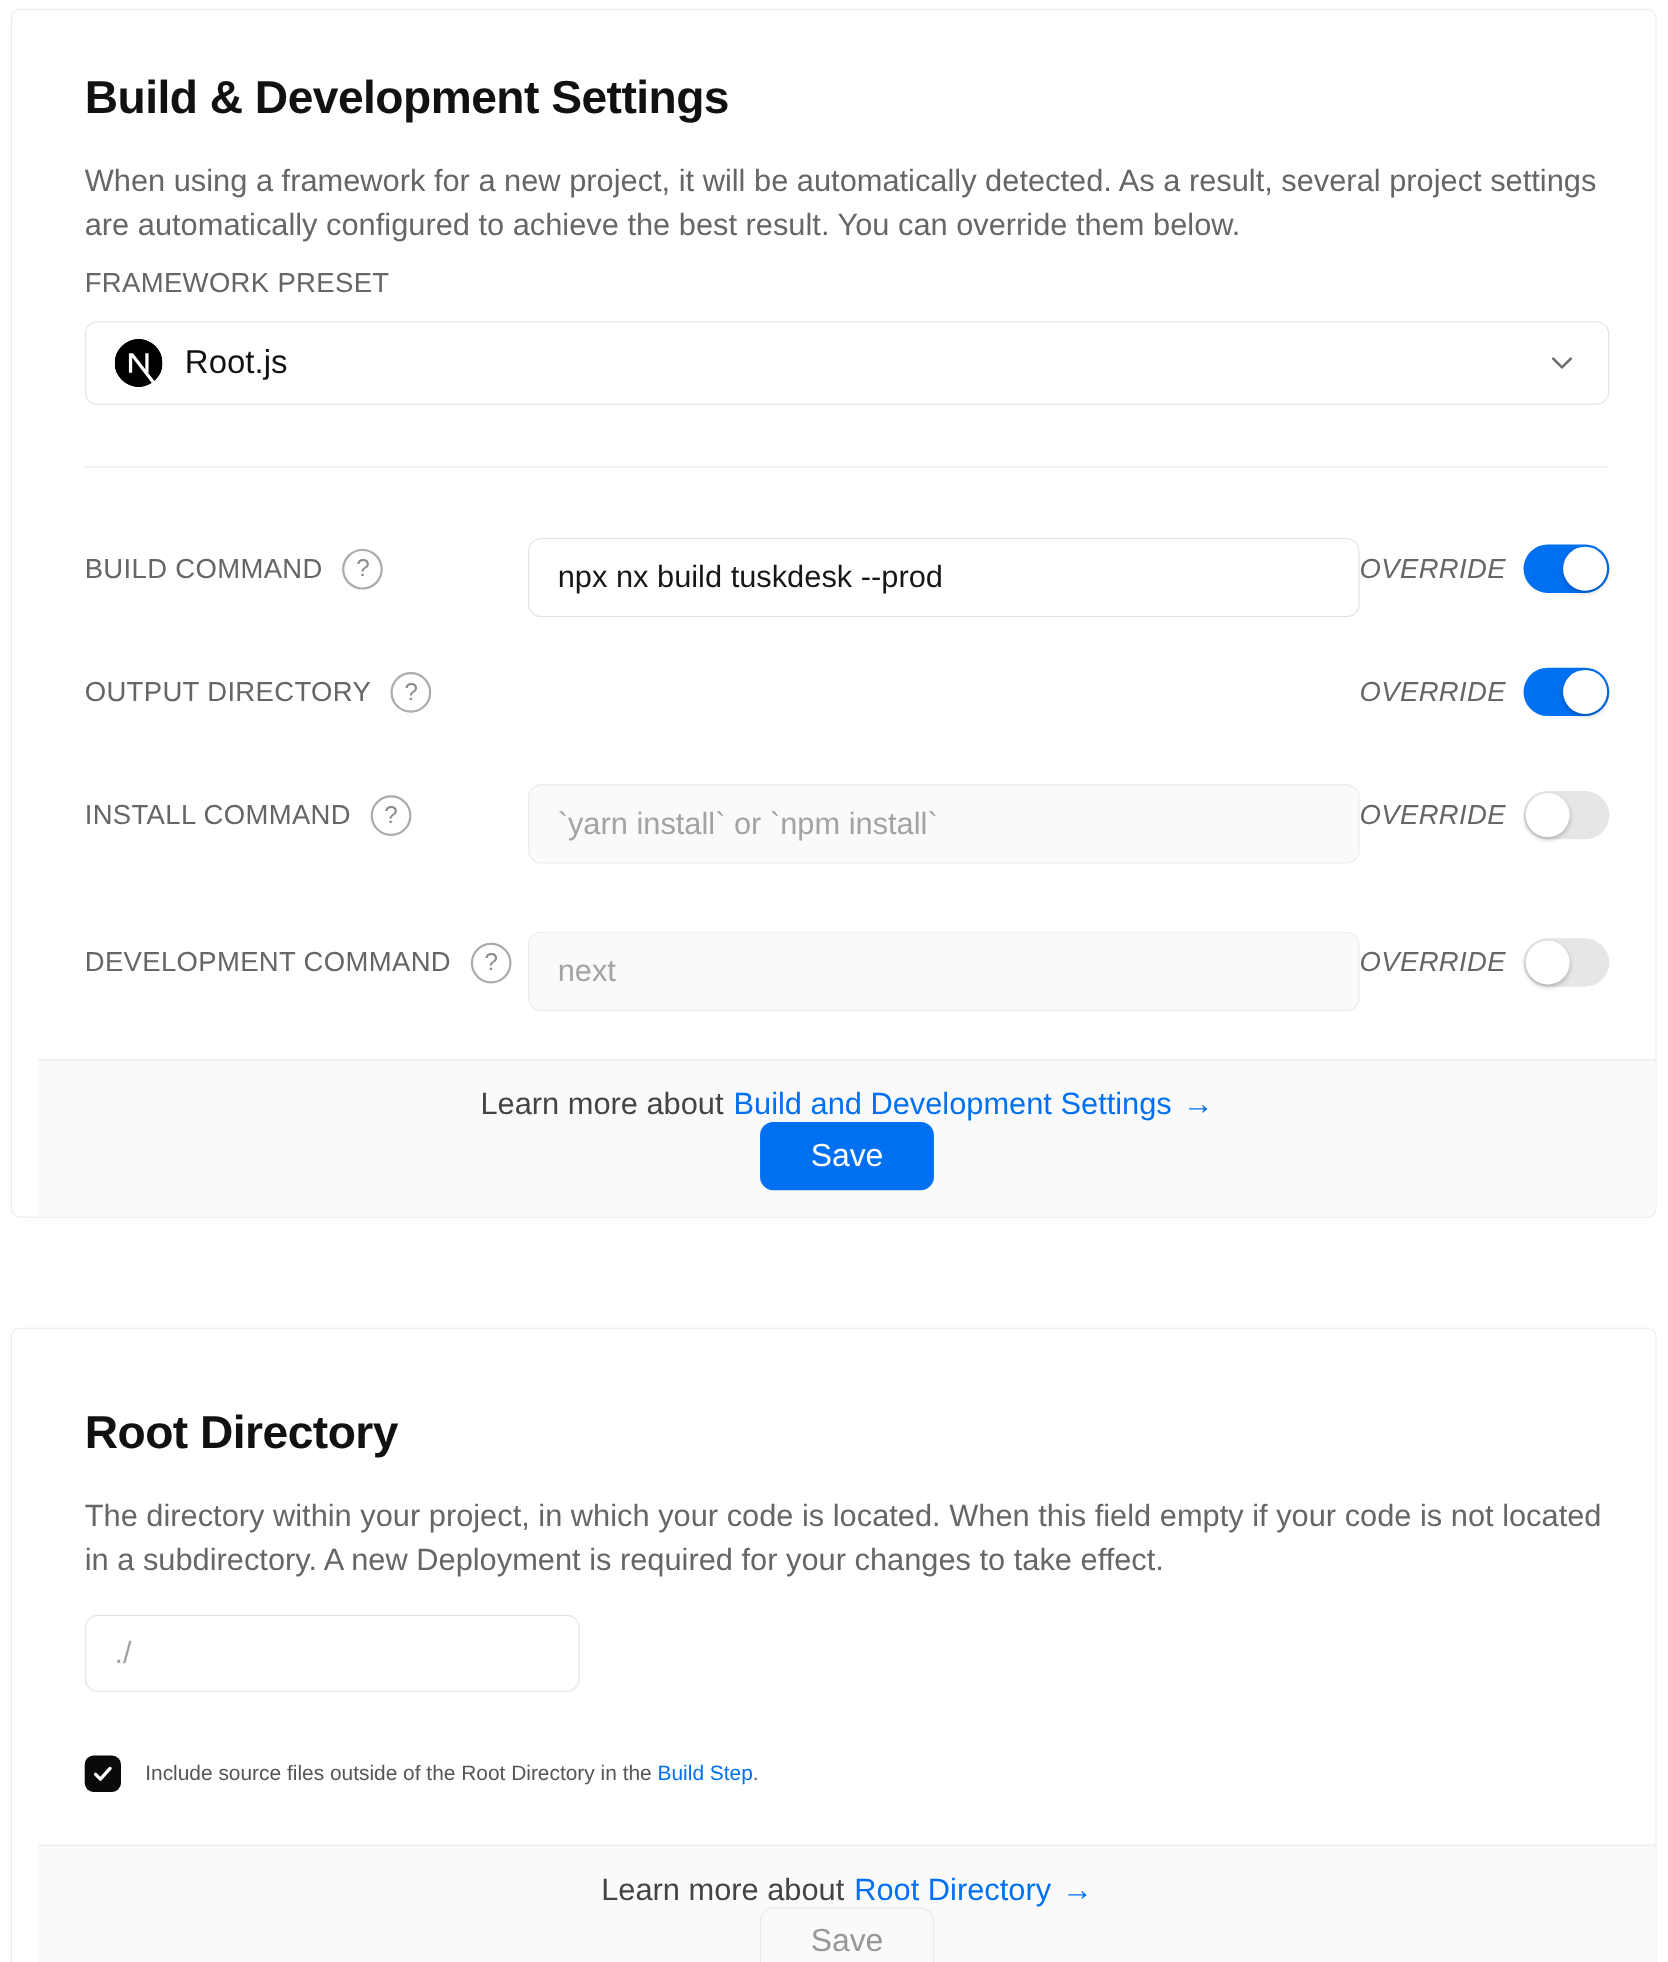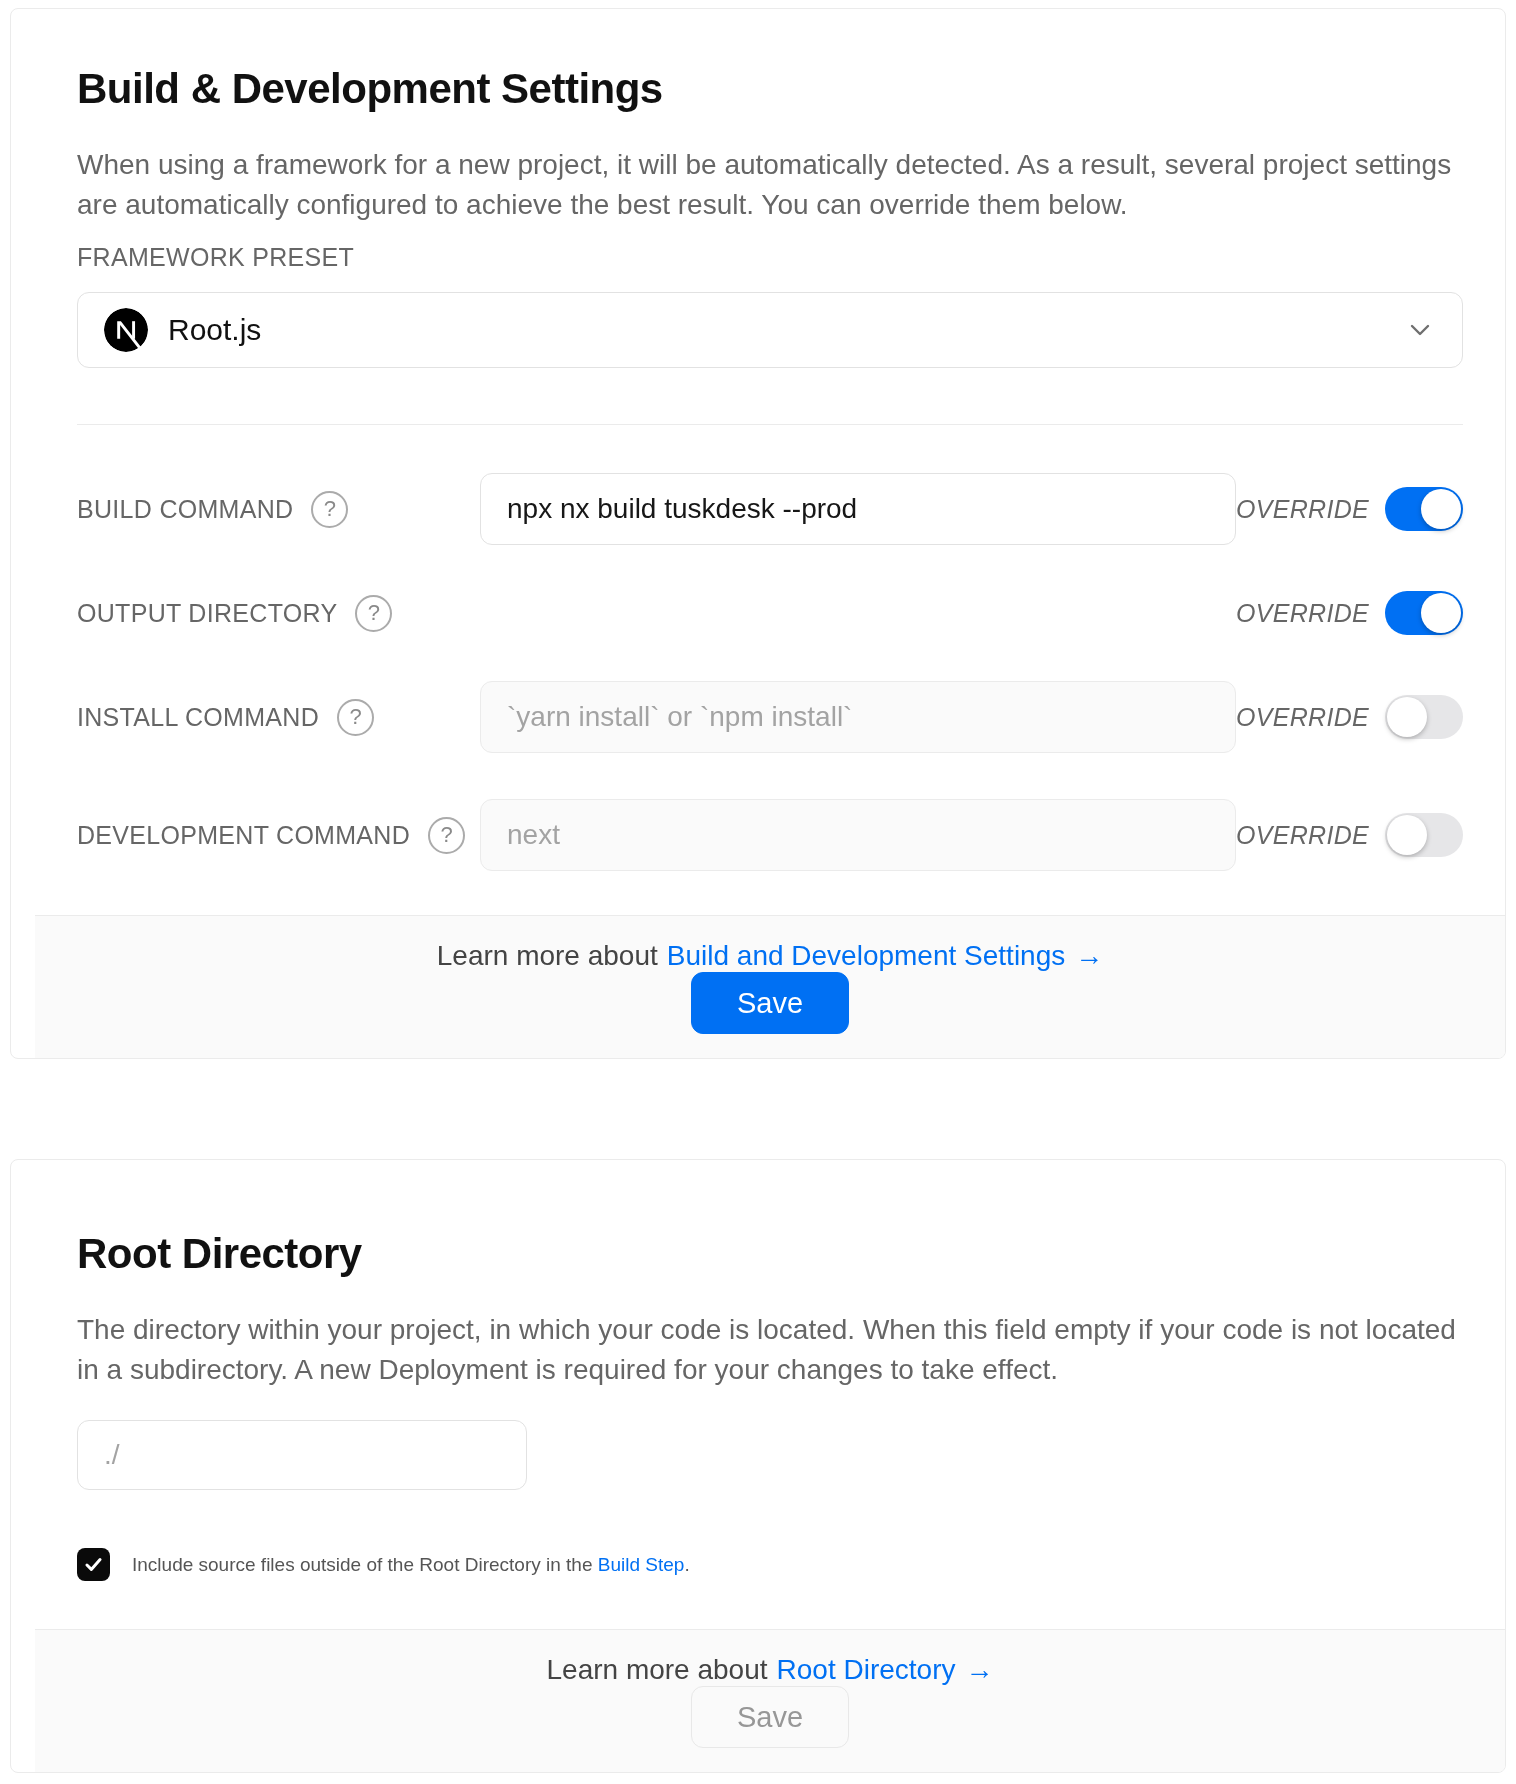--- a/index.html
+++ b/index.html
@@ -46,21 +46,21 @@
     width:37px; height:37px; flex-shrink:0;
     border:2px solid #ababab; border-radius:50%;
     color:#8a8a8a; font-size:22px;
     display:flex; align-items:center; justify-content:center;
     cursor:default;
   }
   .text-input {
     width:806px; height:72px;
     border:1px solid #e2e2e2; border-radius:12px;
     padding:0 26px; font-size:28px; color:#171717;
-    font-family:inherit; background:#fff; outline:none;
+    font-family:inherit; background:#fff; outline:none;margin-top:16px;
   }
   .text-input::placeholder { color:#a3a3a3; }
   .text-input.disabled { background:#fafafa; border-color:#ebebeb; }
   .root-input { width:450px; height:70px; margin-top:30px; display:block; }
 
   .override { margin-left:auto; display:flex; align-items:center; gap:16px;font-style:italic; }
   .override-label { font-size:25px; color:#666; letter-spacing:0.3px; }
   .toggle { width:78px; height:44px; border-radius:22px; position:relative; display:inline-block; cursor:pointer; flex-shrink:0; }
   .toggle.on  { background:var(--accent); }
   .toggle.off { background:#e6e6e8; }

